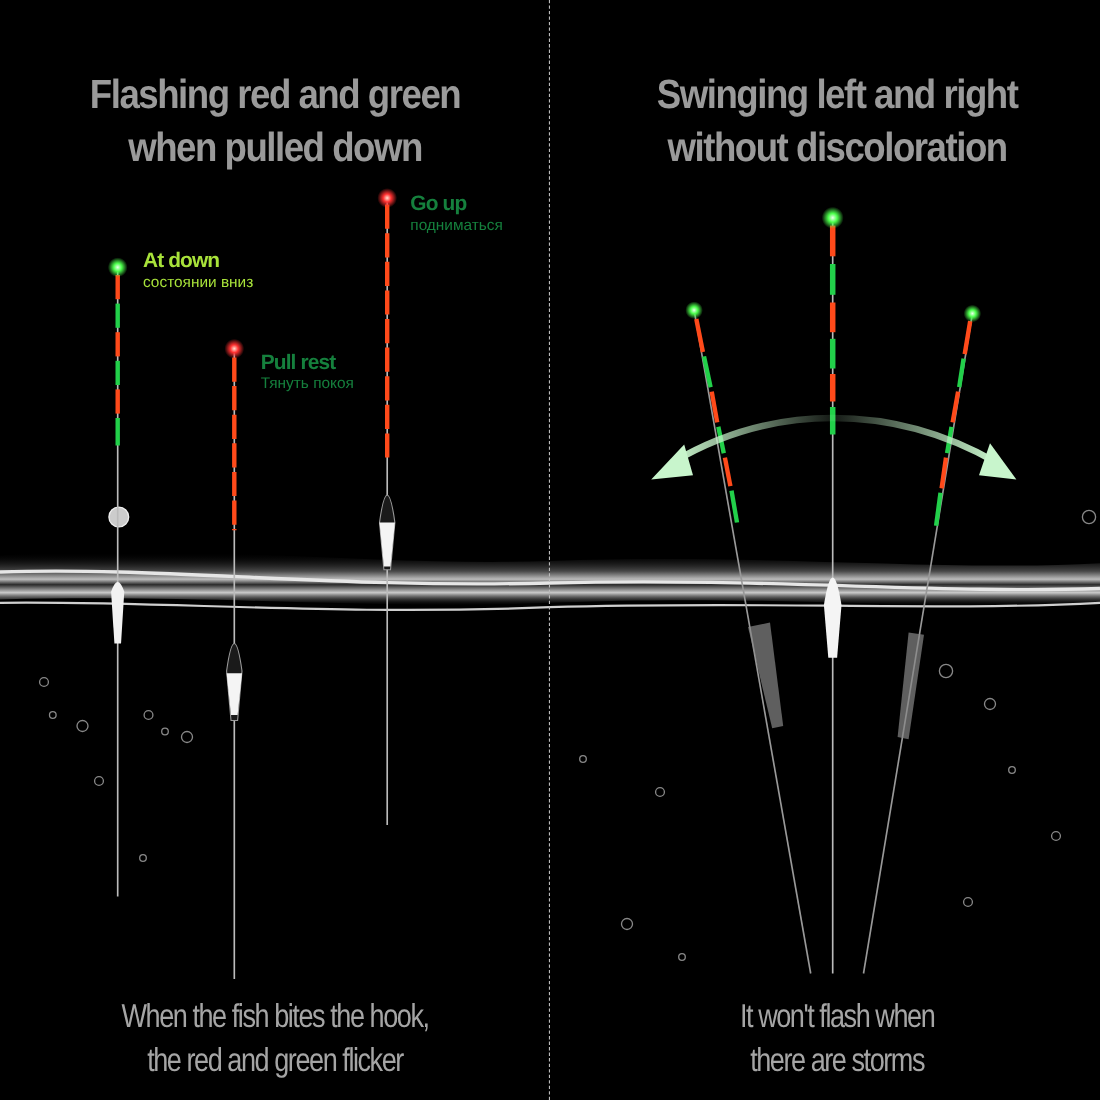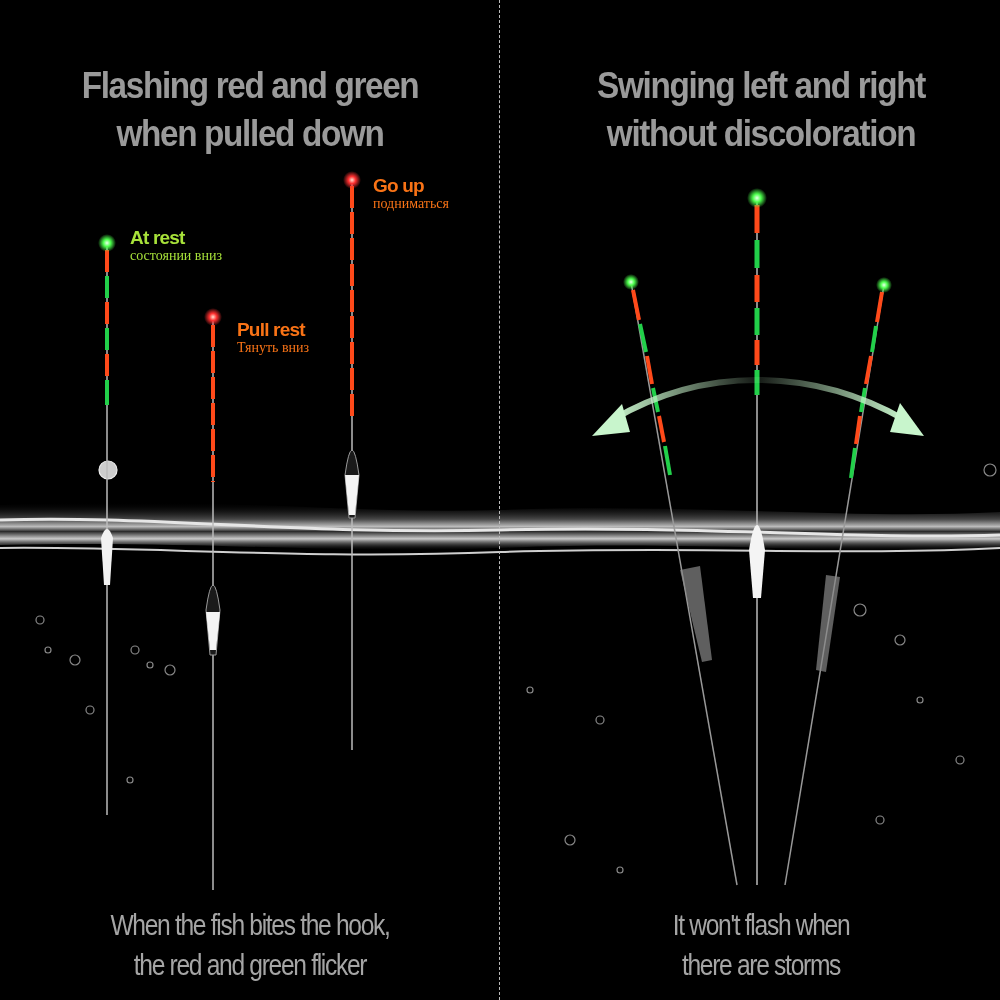--- a/index.html
+++ b/index.html
@@ -5,23 +5,23 @@
   html,body{margin:0;padding:0;background:#000;}
   body{width:1000px;height:1000px;position:relative;overflow:hidden;font-family:"Liberation Sans",sans-serif;}
   .panel{position:absolute;top:0;height:824px;width:500px;}
   .panel.left{left:0;}
   .panel.right{left:511px;}
   .divider{position:absolute;left:499px;top:0;width:0;height:1000px;border-left:1px dashed #bbb;}
   .title{position:absolute;left:0;width:500px;top:62px;text-align:center;color:#9a9a9a;font-weight:bold;font-size:37px;line-height:48px;letter-spacing:-1.5px;transform:scaleX(0.9);}
   .caption{position:absolute;left:0;width:500px;top:905px;text-align:center;color:#a5a5a5;font-size:30px;line-height:40px;letter-spacing:-1.6px;transform:scaleX(0.82);}
   .label{position:absolute;}
   .label .en{font-weight:bold;font-size:19px;letter-spacing:-0.8px;line-height:20px;display:block;}
-  .label .ru{font-family:Liberation Serif, serif;font-size:14px;line-height:16px;display:block;}
+  .label .ru{font-family:Liberation Sans, sans-serif;font-size:14px;line-height:16px;display:block;}
   .lbl-green .en,.lbl-green .ru{color:#a8e23a;}
-  .lbl-red .en,.lbl-red .ru{color:#f97316;}
+  .lbl-red .en,.lbl-red .ru{color:#15803d;}
   svg{position:absolute;left:0;top:0;}
 </style>
 </head>
 <body>
 
 <svg width="1000" height="1000" viewBox="0 0 1000 1000">
   <defs>
     <radialGradient id="glowG" cx="50%" cy="50%" r="50%">
       <stop offset="0%" stop-color="#eaffea"></stop>
       <stop offset="40%" stop-color="#4cff4c"></stop>
@@ -152,26 +152,26 @@
 
 <div class="divider"></div>
 
 <div class="panel left">
   <div class="title">
     <div>Flashing red and green</div>
     <div>when pulled down</div>
   </div>
 
   <div class="label lbl-green" style="left:130px;top:228px;">
-    <span class="en">At rest</span>
+    <span class="en">At down</span>
     <span class="ru">состоянии вниз</span>
   </div>
   <div class="label lbl-red" style="left:237px;top:320px;">
     <span class="en">Pull rest</span>
-    <span class="ru">Тянуть вниз</span>
+    <span class="ru">Тянуть покоя</span>
   </div>
   <div class="label lbl-red" style="left:373px;top:176px;">
     <span class="en">Go up</span>
     <span class="ru">подниматься</span>
   </div>
 
   <div class="caption">
     <div>When the fish bites the hook,</div>
     <div>the red and green flicker</div>
   </div>

